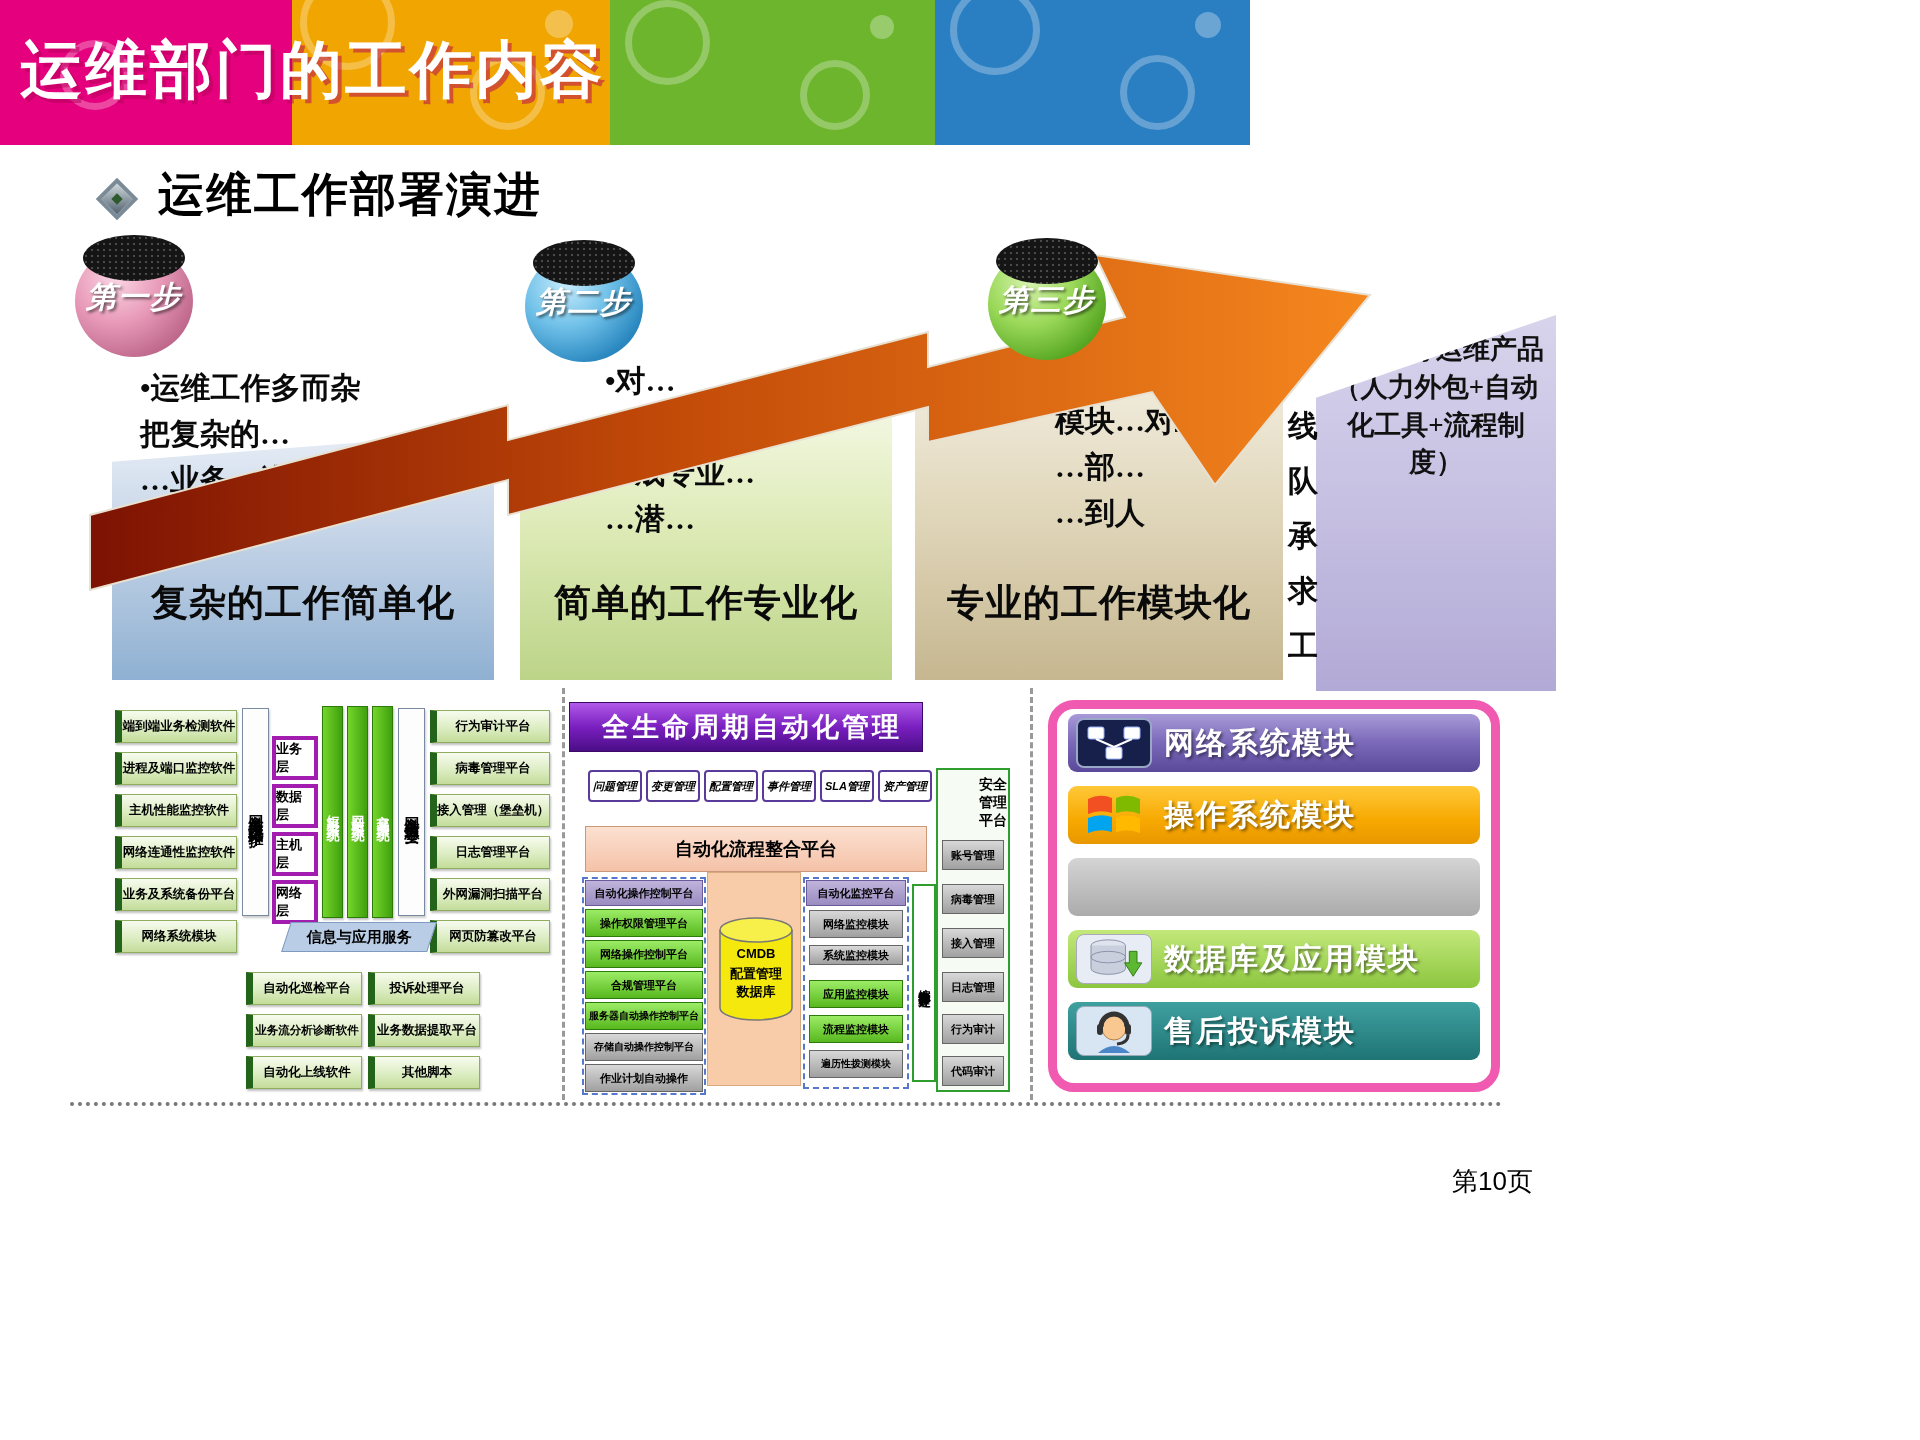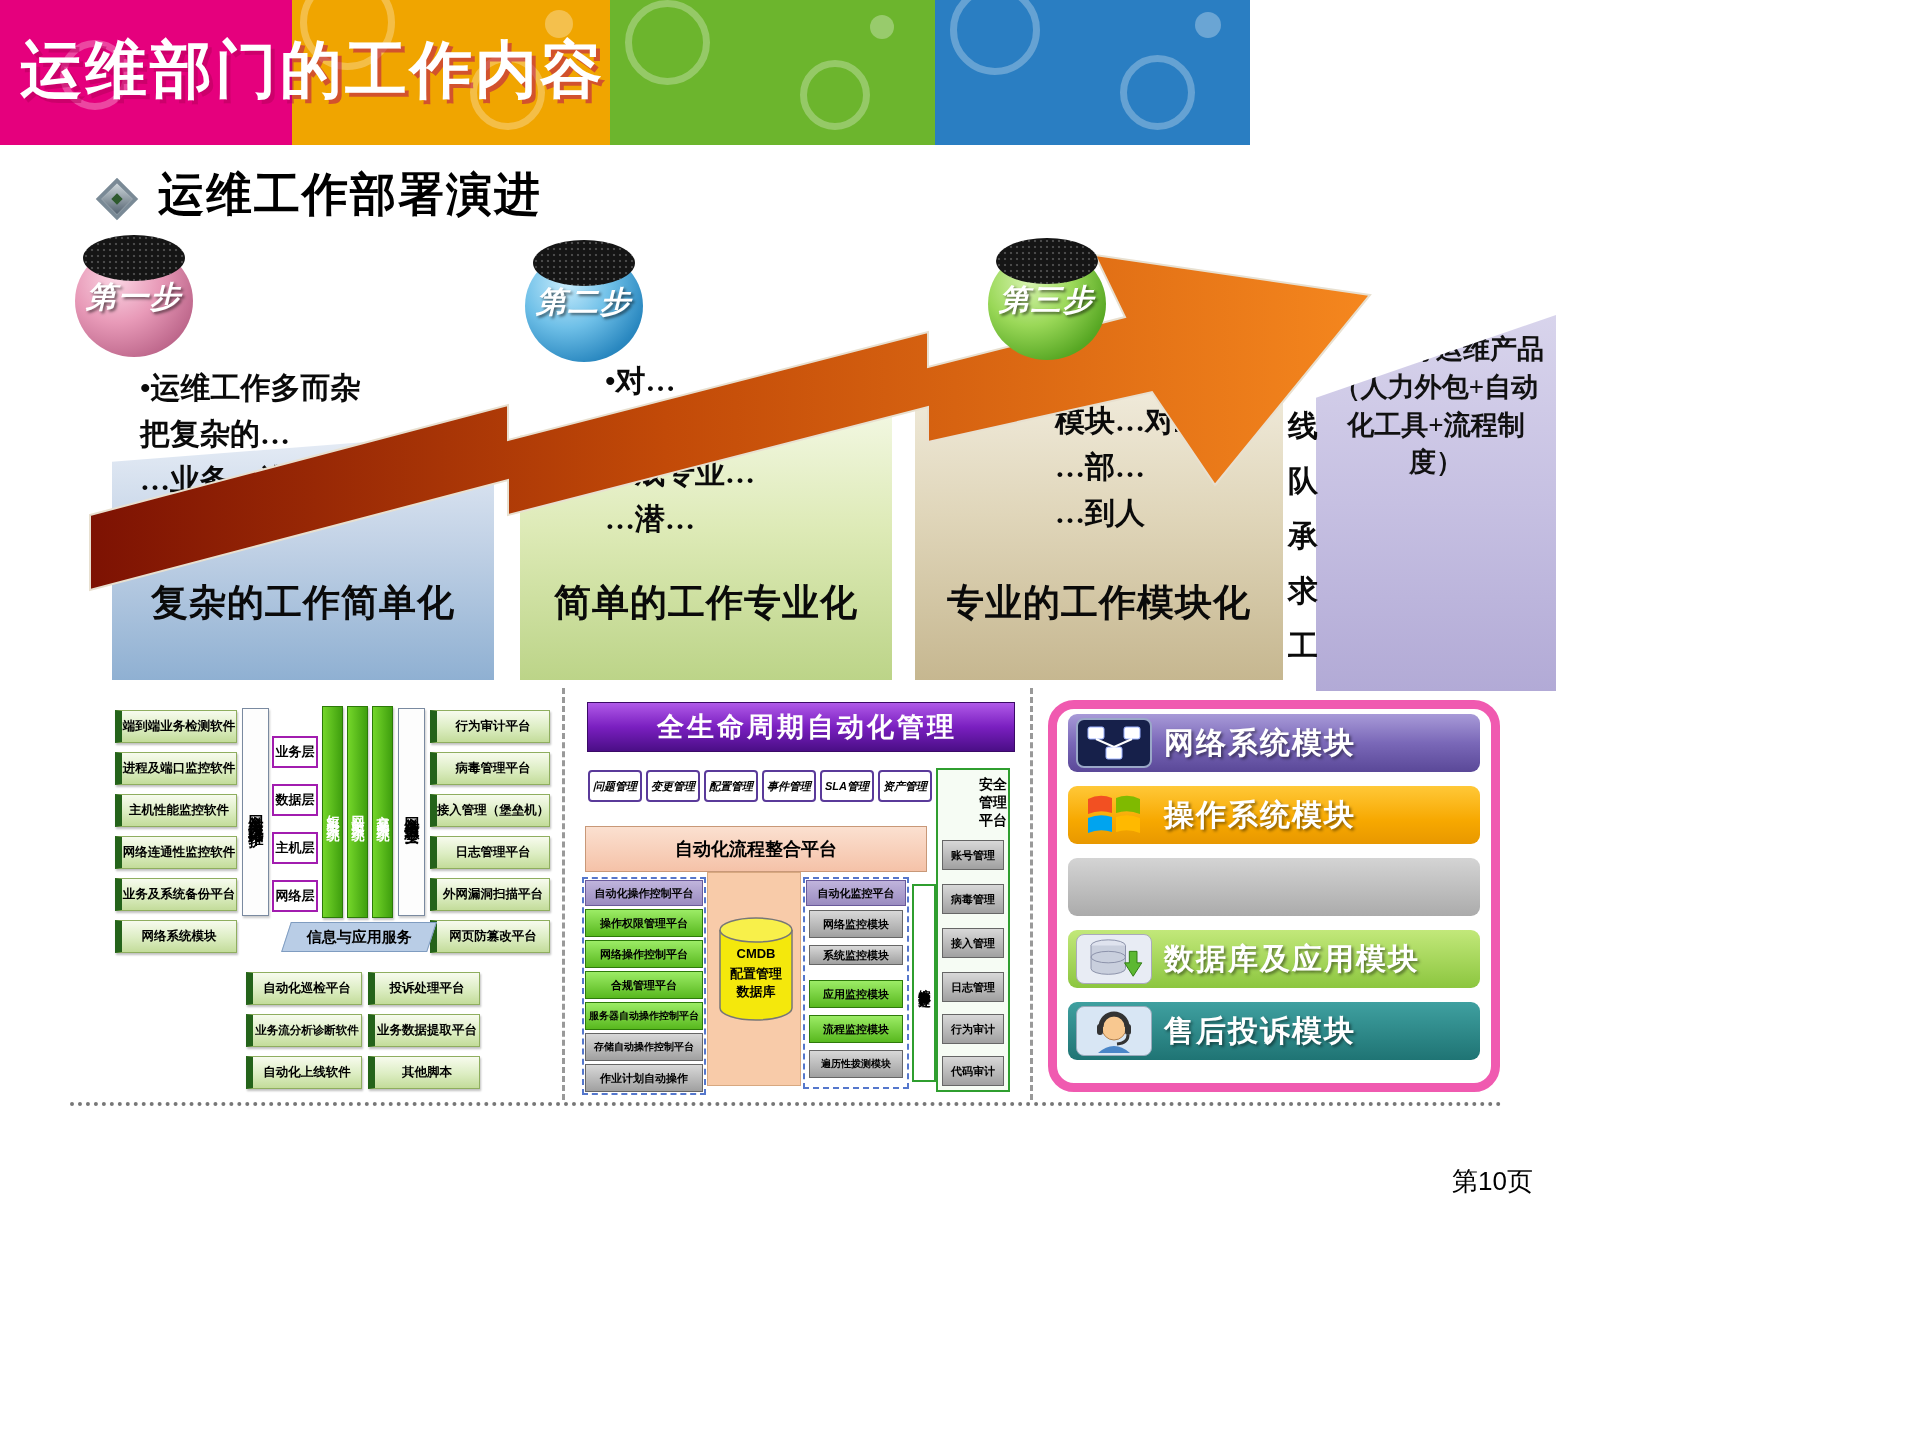--- a/index.html
+++ b/index.html
@@ -67,32 +67,32 @@
 
   
   .bar3d { position:absolute; display:flex; align-items:center; justify-content:center;
            background:linear-gradient(180deg,#f7fbee 0%,#dcedc2 55%,#c3dc9a 100%);
            border:1px solid #8fae5f; border-left:7px solid #24631a;
            font-weight:bold; font-size:12.5px; color:#000; white-space:nowrap; overflow:hidden;
            box-shadow:1px 2px 2px rgba(0,0,0,0.25); }
   .vpanel { position:absolute; writing-mode:vertical-rl; display:flex; align-items:center; justify-content:center;
             background:#fdfdfd; border:1px solid #7a8aa0; font-weight:bold; font-size:15px; color:#000;
             letter-spacing:2px; box-shadow:1px 2px 2px rgba(0,0,0,0.2); }
-  .layer { position:absolute; width:46px; height:32px; background:#fff; border:2px solid #a21caf;
+  .layer { position:absolute; width:46px; height:44px; background:#fff; border:4px solid #a21caf;
            display:flex; align-items:center; justify-content:center; font-weight:bold; font-size:13px; }
   .sysbar { position:absolute; width:21px; height:212px; writing-mode:vertical-rl; letter-spacing:3px; color:#fff;
             background:linear-gradient(90deg,#74d62a,#3f9f0e); border:1px solid #2c7a08;
             display:flex; align-items:center; justify-content:center; font-weight:bold; font-size:13px;
             box-shadow:1px 2px 2px rgba(0,0,0,0.25); }
   .svc-label { position:absolute; left:286px; top:922px; width:146px; height:30px; transform:skewX(-18deg);
                background:#b9cde6; border:1px solid #7f9cc0; display:flex; align-items:center; justify-content:center; }
   .svc-label span { transform:skewX(18deg); font-weight:bold; font-size:15px; }
 
   
-  .mp-title { position:absolute; left:587px; top:702px; width:428px; height:50px;
+  .mp-title { position:absolute; left:569px; top:702px; width:354px; height:50px;
               background:linear-gradient(180deg,#b05ae8 0%,#7a1fc0 50%,#4a0e86 100%);
               border:1px solid #3a0a66; color:#fff; font-size:27px; font-weight:bold; letter-spacing:3px;
               display:flex; align-items:center; justify-content:center;padding-left:12px; }
   .pbtn { position:absolute; top:770px; width:54px; height:32px; background:#fff; border:2px solid #5a3a9a;
           border-radius:4px; font-size:11px; font-weight:bold; font-style:italic;
           display:flex; align-items:center; justify-content:center; white-space:nowrap; overflow:hidden; }
   .int-bar { position:absolute; left:585px; top:826px; width:342px; height:46px;
              background:linear-gradient(180deg,#fbe0d0,#f5c2a8); border:1px solid #c89878;
              font-size:18px; font-weight:bold; display:flex; align-items:center; justify-content:center; }
   .peach { position:absolute; left:707px; top:872px; width:94px; height:214px; background:#f8cba9; border:1px solid #d8a880; }

